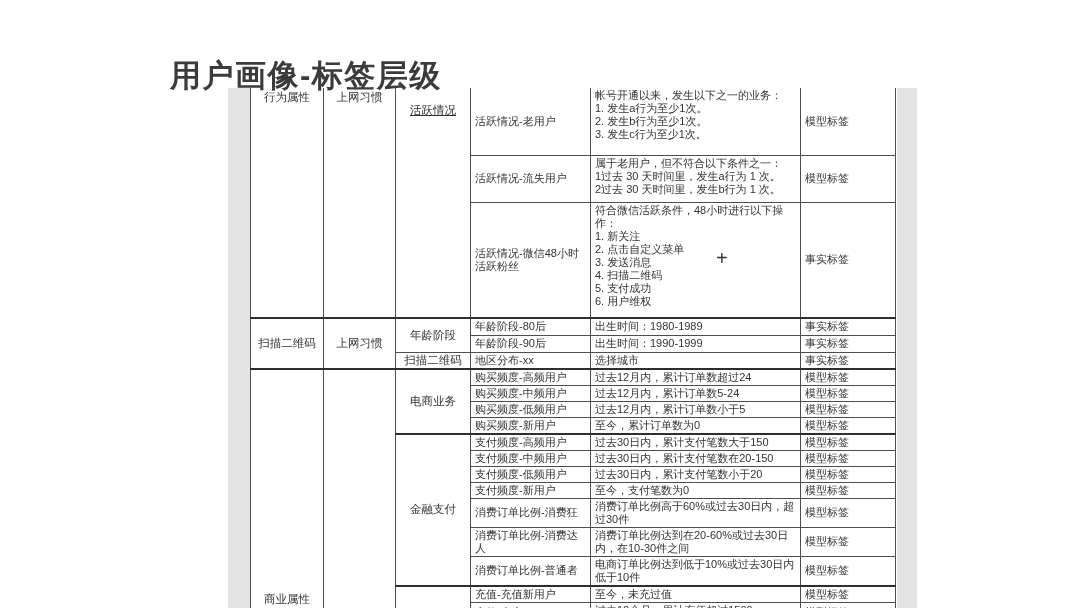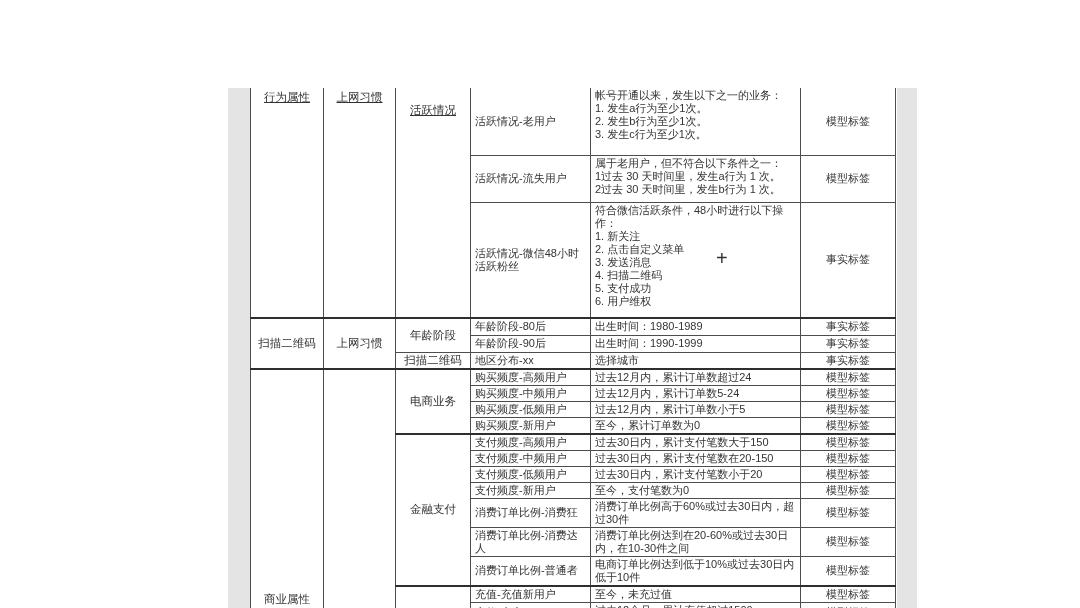--- a/index.html
+++ b/index.html
@@ -11,37 +11,38 @@
   .strip{position:absolute;top:88px;height:520px;background:#e4e4e4;}
   .strip-left{left:228px;width:22px;}
   .strip-right{left:897px;width:20px;}
   .tbl-wrap{position:absolute;left:250px;top:88px;width:648px;height:520px;overflow:hidden;}
   table{border-collapse:collapse;table-layout:fixed;width:645px;color:#333;font-size:11px;}
   td{border:1px solid #4d4d4d;padding:1px 4px;line-height:13px;vertical-align:middle;overflow:hidden;}
   col.c1{width:73px}col.c2{width:72px}col.c3{width:75px}
   col.c4{width:120px}col.c5{width:210px}col.c6{width:95px}
   .grp{text-align:center;font-size:11.5px;}
   .no-top{border-top:none;}
-  .vtop{vertical-align:top;padding-top:3px;text-decoration:underline;}
+  .vtop{vertical-align:top;padding-top:3px;}
   .vtop-deep{vertical-align:top;padding-top:16px;text-decoration:underline;}
   .vbottom{vertical-align:bottom;padding-bottom:16px;}
   .rule{white-space:pre-line;vertical-align:top;padding-top:1px;margin-left:24px;}
-  .type{text-align:center;}
+  .type{}
   .sect td{border-top-width:2px;border-top-color:#2e2e2e;}
   tr.h67{height:67px}tr.h47{height:47px}tr.h116{height:116px}
   tr.h17{height:17px}tr.h16{height:16px}tr.h28{height:28px}
   tr.h26{height:26px}tr.h15{height:15px}tr.h20{height:20px}
   .cursor-plus{position:absolute;left:716px;top:248px;font-size:20px;
                font-weight:400;color:#333;line-height:20px;}
 </style>
 </head>
 <body>
 
 <div class="page">
 
+  <h1 class="title">用户画像-标签层级</h1>
 
   <div class="strip strip-left"></div>
   <div class="strip strip-right"></div>
 
   <div class="tbl-wrap">
     <table>
       <colgroup>
         <col class="c1">
           <col class="c2">
           <col class="c3">

